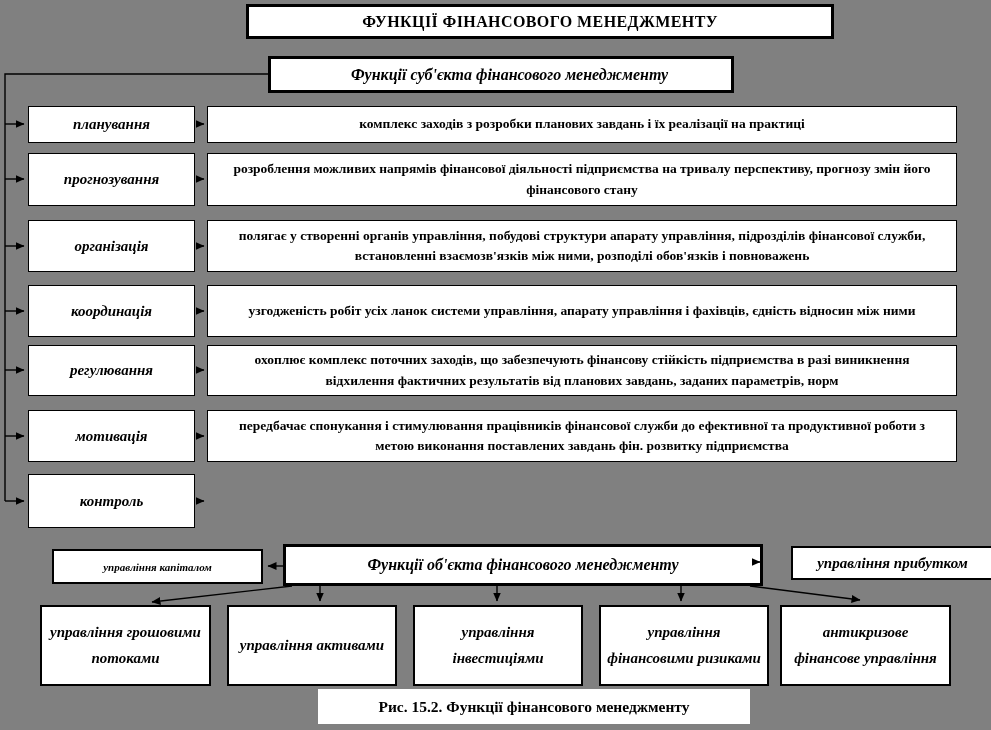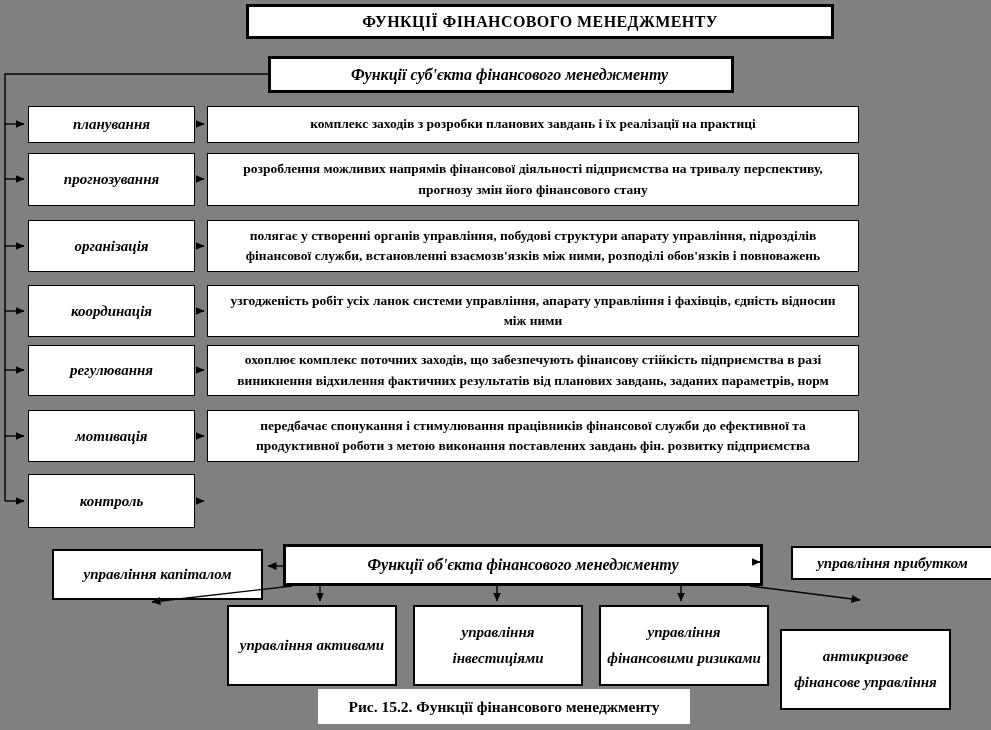--- a/index.html
+++ b/index.html
@@ -6,31 +6,31 @@
   .canvas{position:relative;width:991px;height:730px;background:#808080;overflow:hidden;
           font-family:"Liberation Serif","DejaVu Serif",serif;color:#000;}
   .overlay{position:absolute;left:0;top:0;z-index:5;pointer-events:none;}
   .box{position:absolute;background:#fff;border:1px solid #000;box-sizing:border-box;
        display:flex;align-items:center;justify-content:center;text-align:center;z-index:2;}
   .thick{border-width:3px;}
   .med{border-width:2px;}
   .title{left:205px;top:4px;width:588px;height:35px;font-weight:bold;font-size:16px;letter-spacing:.4px;margin-left:41px;}
   .subject{left:268px;top:56px;width:466px;height:37px;font-weight:bold;font-style:italic;font-size:16px;padding-left:17px;}
   .flabel{left:28px;width:167px;font-weight:bold;font-style:italic;font-size:15px;}
-  .fdesc{left:207px;width:652px;font-weight:bold;font-size:13.5px;line-height:1.5;padding:2px 12px;}
+  .fdesc{left:207px;width:750px;font-weight:bold;font-size:13.5px;line-height:1.5;padding:2px 12px;}
   .r1{top:106px;height:37px;} .r2{top:153px;height:53px;} .r3{top:220px;height:52px;}
   .r4{top:285px;height:52px;} .r5{top:345px;height:51px;} .r6{top:410px;height:52px;}
   .r7{top:474px;height:54px;}
   .object{left:283px;top:544px;width:480px;height:42px;font-weight:bold;font-style:italic;font-size:16px;}
-  .objleft{left:52px;top:549px;width:211px;height:51px;font-weight:bold;font-style:italic;font-size:15px;border-width:2px;}
+  .objleft{left:52px;top:549px;width:211px;height:35px;font-weight:bold;font-style:italic;font-size:11px;border-width:2px;}
   .objright{left:763px;top:546px;width:203px;height:34px;font-weight:bold;font-style:italic;font-size:15px;border-width:2px;margin-left:28px;}
   .bbox{top:605px;height:81px;font-weight:bold;font-style:italic;font-size:15px;line-height:1.7;padding:0 6px;}
   .b1{left:40px;width:171px;} .b2{left:227px;width:170px;} .b3{left:413px;width:170px;}
-  .b4{left:599px;width:170px;} .b5{left:780px;width:171px;margin-top:24px;}
-  .caption{left:318px;top:689px;width:372px;height:35px;border:none;font-weight:bold;font-size:15.5px;}
+  .b4{left:599px;width:170px;} .b5{left:780px;width:171px;}
+  .caption{left:318px;top:689px;width:432px;height:35px;border:none;font-weight:bold;font-size:15.5px;}
   svg line,svg polyline{stroke:#000;stroke-width:1.4;fill:none;}
 </style>
 </head>
 <body>
 
 <div class="canvas">
 
   <svg class="overlay" width="991" height="730">
     <defs>
       <marker id="ah" markerWidth="10" markerHeight="8" refX="8.5" refY="4" orient="auto" markerUnits="userSpaceOnUse">
@@ -90,20 +90,21 @@
 
   <div class="box flabel r6">мотивація</div>
   <div class="box fdesc  r6">передбачає спонукання і стимулювання працівників фінансової служби до ефективної та продуктивної роботи з метою виконання поставлених завдань фін. розвитку підприємства</div>
 
   <div class="box flabel r7">контроль</div>
 
   <div class="box objleft">управління капіталом</div>
   <div class="box thick object">Функції об'єкта фінансового менеджменту</div>
   <div class="box objright">управління прибутком</div>
 
+  <div class="box med bbox b1">управління грошовими потоками</div>
   <div class="box med bbox b2">управління активами</div>
   <div class="box med bbox b3">управління інвестиціями</div>
   <div class="box med bbox b4">управління фінансовими ризиками</div>
   <div class="box med bbox b5">антикризове фінансове управління</div>
 
   <div class="box caption">Рис. 15.2. Функції фінансового менеджменту</div>
 
 </div>
 
 </body></html>

